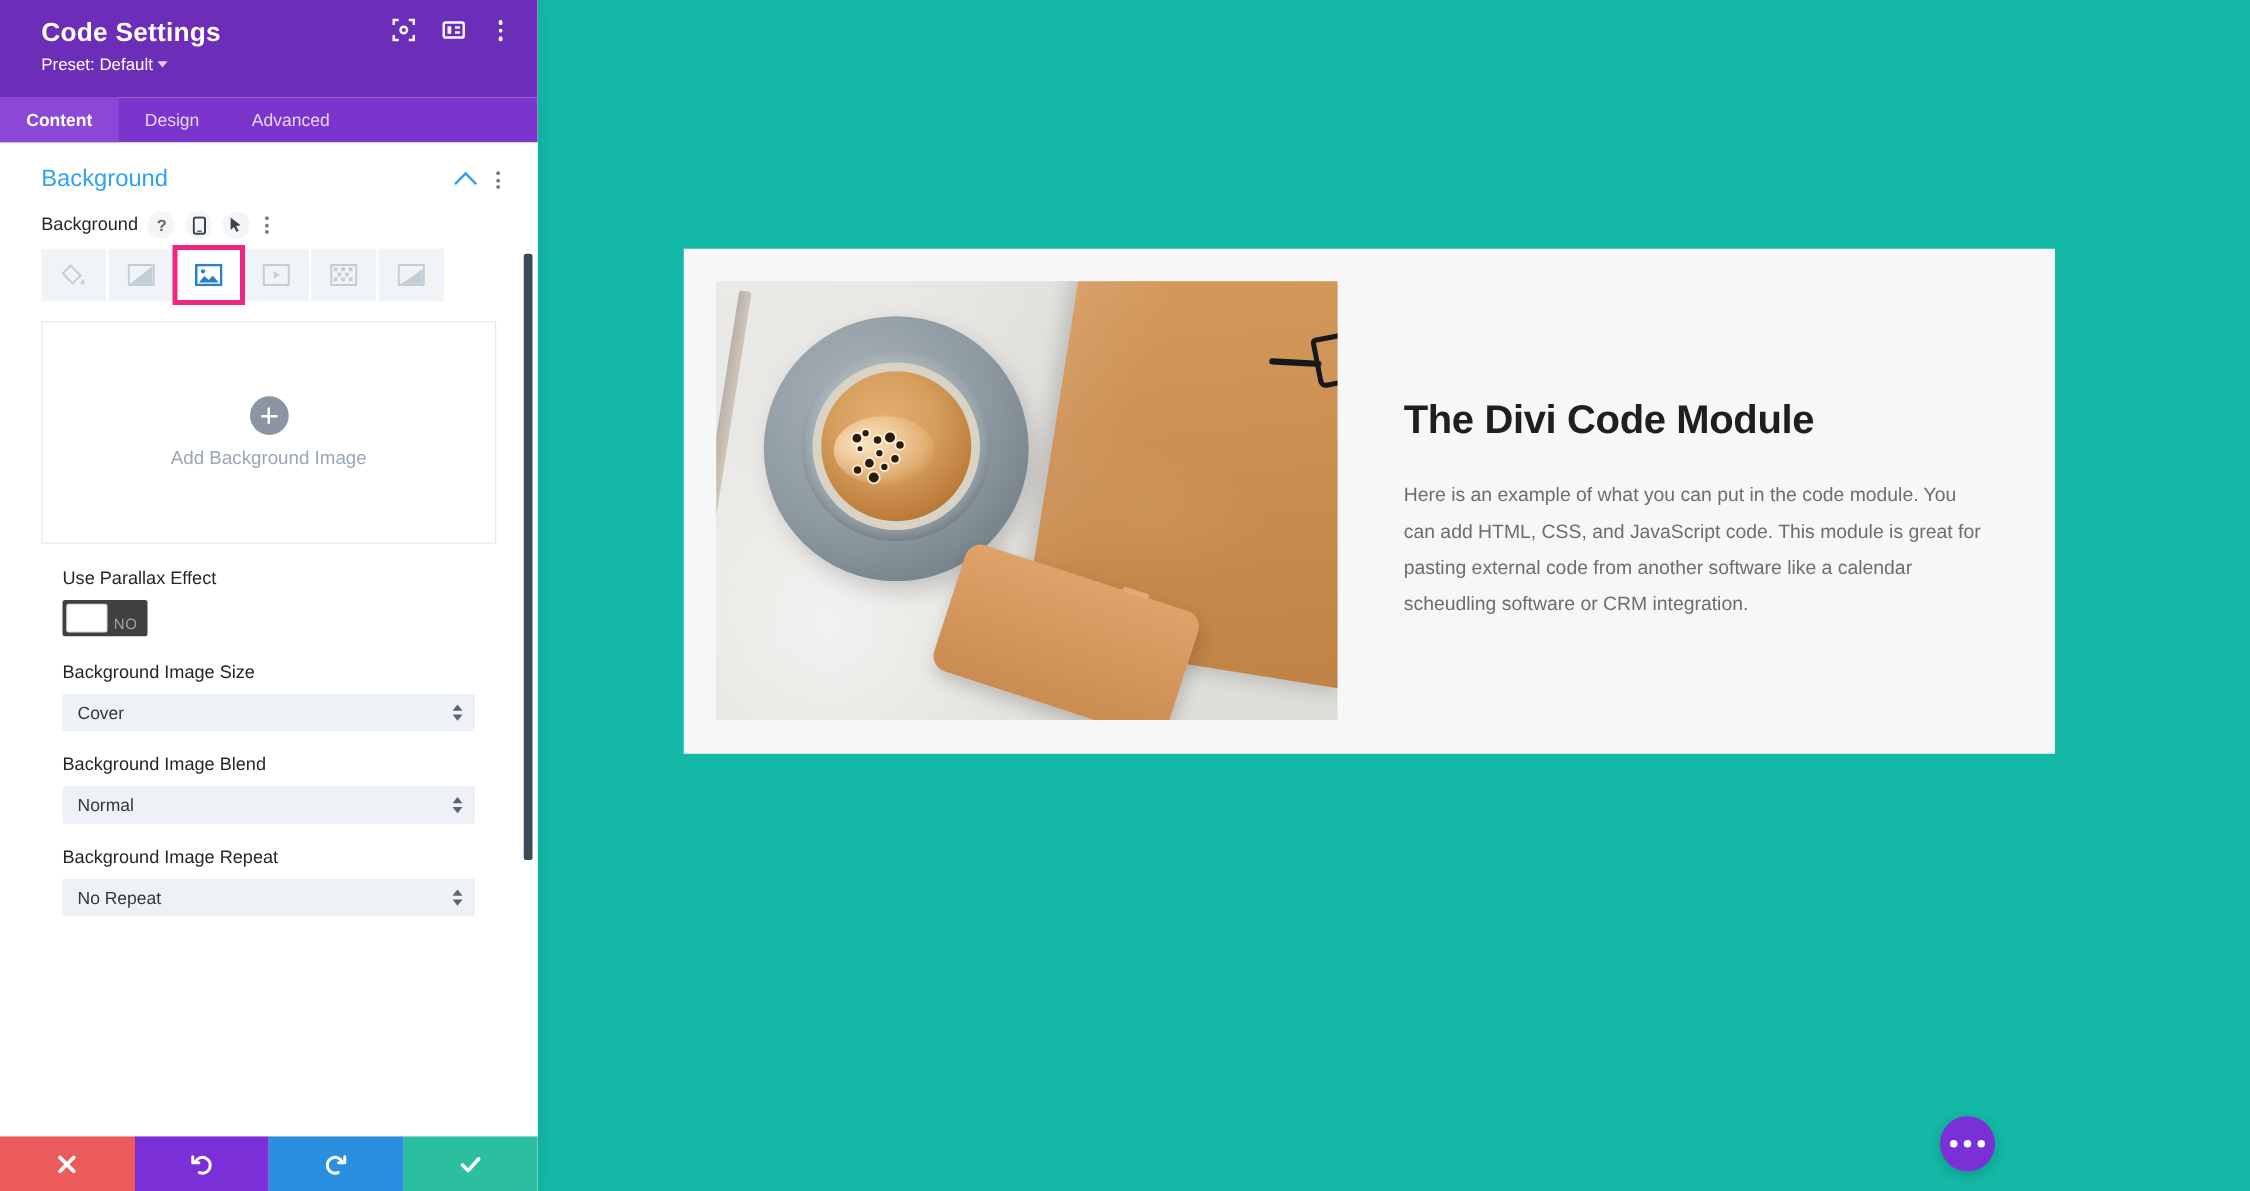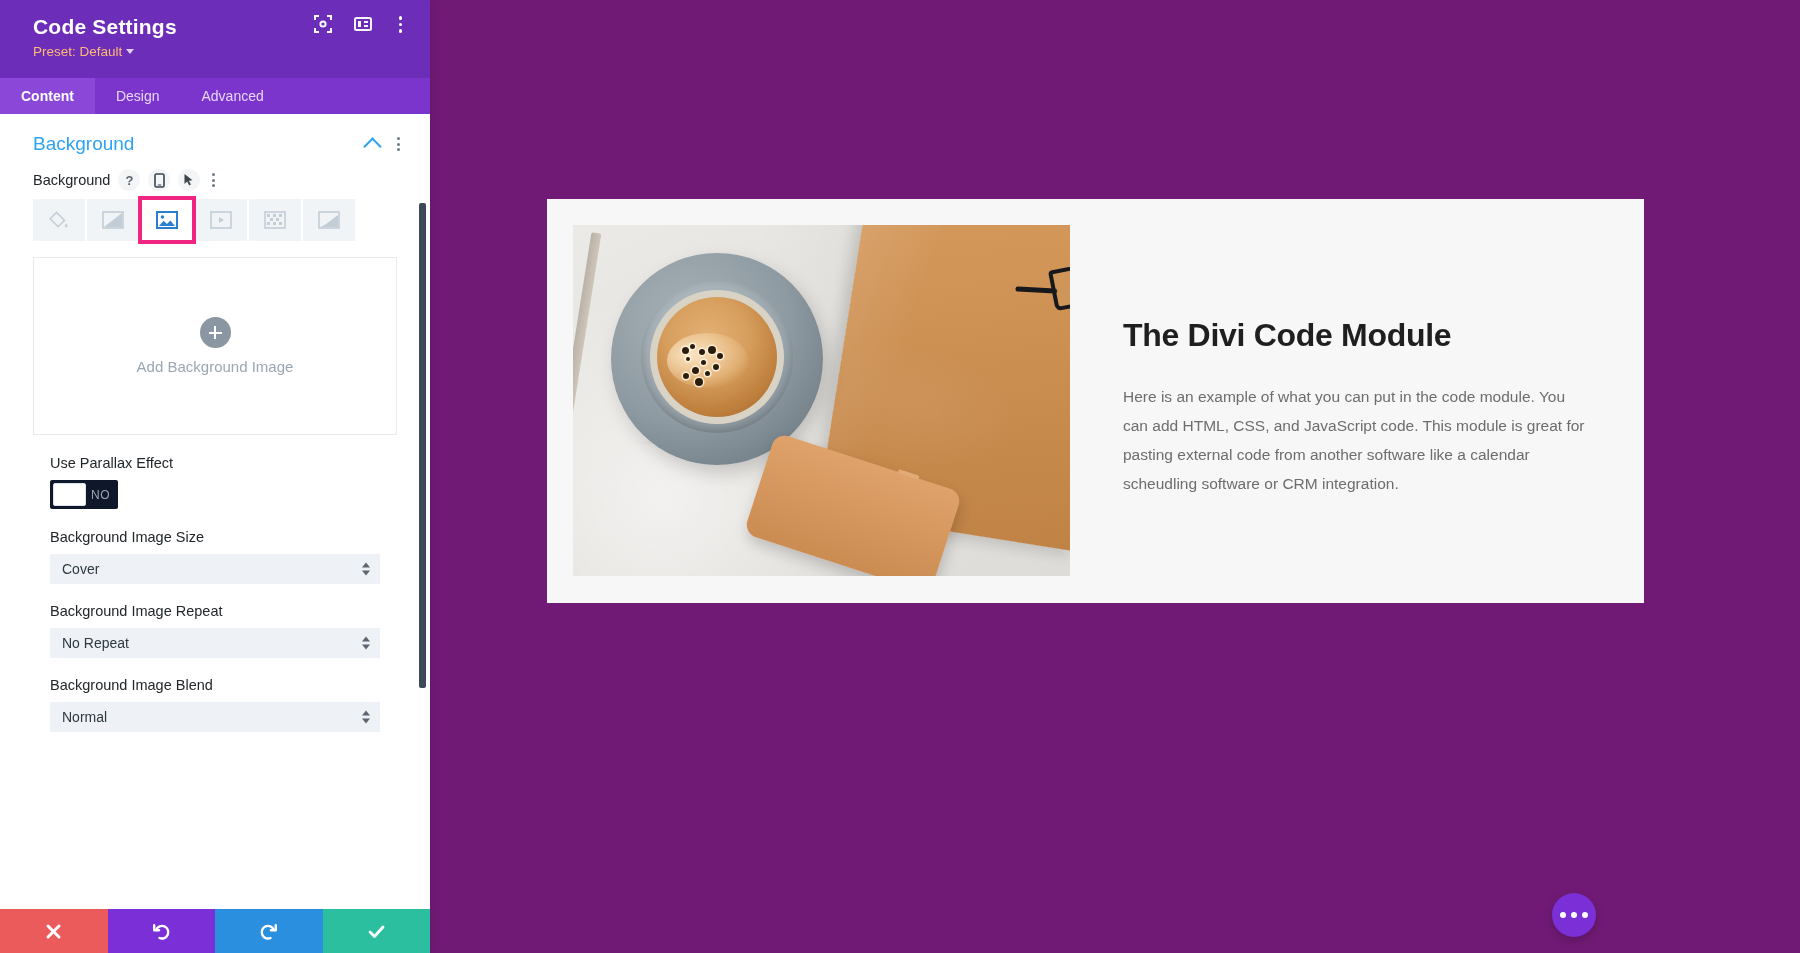--- a/index.html
+++ b/index.html
@@ -22,21 +22,21 @@
   .panel-header {
     background: #6c2eb9;
     padding: 13px 22px 10px 33px;
     position: relative; height: 78px;
   }
   .panel-title {
     color: #ffffff; font-size: 21px; font-weight: bold;
     letter-spacing: .2px; line-height: 28px;
   }
   .panel-preset {
-    color: #fdba74; font-size: 13.5px; margin-top: 3px; cursor: pointer;
+    color: #ffffff; font-size: 13.5px; margin-top: 3px; cursor: pointer;
     display: inline-block;
   }
   .caret-down {
     display: inline-block; width: 0; height: 0; margin-left: 4px;
     border-left: 4px solid transparent; border-right: 4px solid transparent;
     border-top: 5px solid #e3cdf5; vertical-align: 2px;
   }
   .header-icons {
     position: absolute; right: 22px; top: 14px;
     display: flex; align-items: center; gap: 20px;
@@ -122,22 +122,22 @@
   .plus-circle:after {
     content: ""; position: absolute; width: 2px; height: 13px; background: #fff;
   }
   .plus-wrap { position: relative; display: flex; align-items: center; justify-content: center; }
   .dz-label { color: #9aa6b2; font-size: 15px; }
 
   .ctl-block { padding: 0 50px; margin-bottom: 19px; }
   .ctl-label { font-size: 14.5px; color: #22272b; margin-bottom: 9px; display: block; }
 
   .toggle {
-    display: inline-flex; align-items: center;
-    background: #0f172a; height: 29px; width: 68px; border-radius: 2px;
+    display: inline-flex; align-items: flex-end;
+    background: #404040; height: 29px; width: 68px; border-radius: 2px;
     cursor: pointer; padding: 3px;
   }
   .toggle-knob {
     width: 33px; height: 23px; background: #ffffff; border-radius: 2px;
     border: 1px solid #dde3e9;
   }
   .toggle-text {
     flex: 1; text-align: center; font-size: 12px; color: #9aa6b2; letter-spacing: .5px;
   }
 
@@ -161,21 +161,21 @@
 
   .action-bar { display: flex; height: 44px; width: 430px; }
   .act { flex: 1; display: flex; align-items: center; justify-content: center; cursor: pointer; }
   .act.cancel { background: #eb5b5b; }
   .act.undo   { background: #7a30d6; }
   .act.redo   { background: #2a8fde; }
   .act.save   { background: #2bbfa0; }
 
   
   .preview {
-    flex: 1; height: 953px; background: #701a75;
+    flex: 1; height: 953px; background: #14b8a6;
     position: relative; overflow: hidden;
   }
   .divi-row {
     position: absolute; left: 117px; top: 199px;
     width: 1097px; height: 404px;
     background: #f7f7f7;
     display: flex; align-items: flex-start;
   }
   .row-inner { display: flex; padding: 26px 0 0 26px; gap: 53px; width: 100%; }
 
@@ -452,34 +452,34 @@
           <span>Cover</span>
           <span class="spinner">
               <i class="spin-up"></i>
               <i class="spin-down"></i>
             </span>
         </div>
       </div>
 
 
       <div class="ctl-block">
-        <span class="ctl-label">Background Image Repeat</span>
+        <span class="ctl-label">Background Image Blend</span>
         <div class="select">
-          <span>No Repeat</span>
+          <span>Normal</span>
           <span class="spinner">
               <i class="spin-up"></i>
               <i class="spin-down"></i>
             </span>
         </div>
       </div>
 
       <div class="ctl-block">
-        <span class="ctl-label">Background Image Blend</span>
+        <span class="ctl-label">Background Image Repeat</span>
         <div class="select">
-          <span>Normal</span>
+          <span>No Repeat</span>
           <span class="spinner">
               <i class="spin-up"></i>
               <i class="spin-down"></i>
             </span>
         </div>
       </div>
 
       <div class="scroll-track"></div>
     </div>
 

